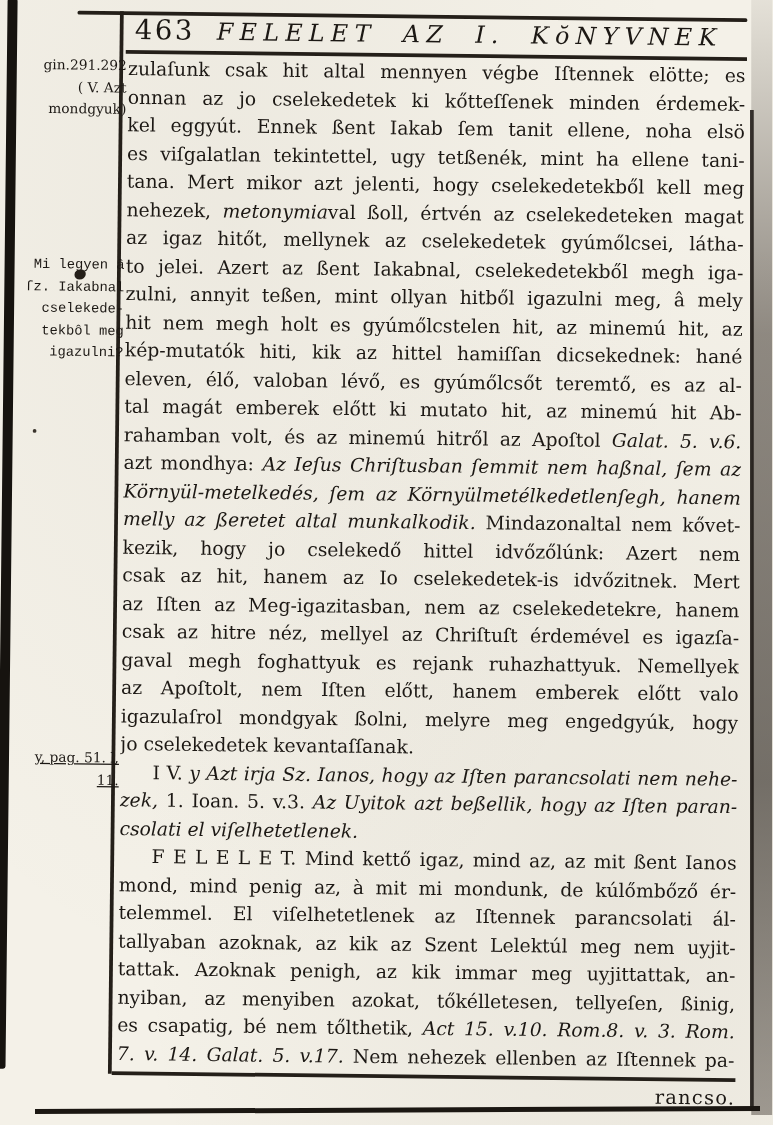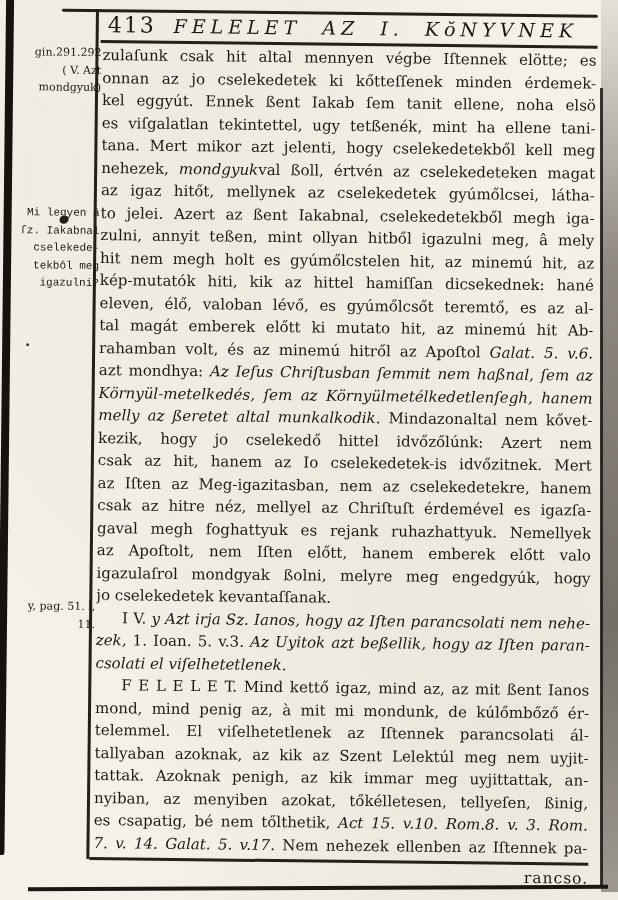--- a/index.html
+++ b/index.html
@@ -24,21 +24,21 @@
 
   
   .header-row{position:absolute;left:108px;top:12px;width:488px;display:flex;align-items:baseline;}
   .page-number{font-size:22px;letter-spacing:2px;}
   .running-title{flex:1;text-align:center;font-style:italic;font-size:19px;letter-spacing:5px;word-spacing:10px;white-space:nowrap;}
 
   
   .margin-note{position:absolute;left:20px;width:82px;font-size:11px;line-height:17.5px;white-space:pre-line;text-align:right;}
   .mn1{top:44px;}
   .mn2{top:205px;font-family:Liberation Mono, monospace;}
-  .mn3{top:598px;}
+  .mn3{top:598px;text-decoration:underline;}
 
   
   .body-text{position:absolute;left:103px;top:44px;width:494px;font-size:15px;line-height:22.5px;}
   .body-text .line{height:22.5px;overflow:hidden;text-align:justify;text-align-last:justify;white-space:normal;}
   .body-text .line.end{text-align-last:left;}
   .body-text .line.indent{padding-left:26px;}
   .it{font-style:italic;}
 
   .catchword{position:absolute;left:430px;top:864px;width:168px;text-align:right;font-size:15.5px;letter-spacing:1px;}
   .speck1{position:absolute;left:30px;top:344px;width:3px;height:3px;background:#3a342c;border-radius:50%;}
@@ -53,42 +53,42 @@
   <div class="outer-bottom-rule"></div>
 
   <div class="page-rot">
     <div class="left-bar"></div>
     <div class="top-rule"></div>
     <div class="vert-rule"></div>
     <div class="header-rule"></div>
     <div class="bottom-col-rule"></div>
 
     <div class="header-row">
-      <span class="page-number">413</span>
+      <span class="page-number">463</span>
       <span class="running-title">FELELET AZ I. KŏNYVNEK</span>
     </div>
 
     <div class="margin-note mn1">gin.291.292
 ( V. Azt
 mondgyuk)</div>
     <div class="margin-note mn2">Mi legyen â
 ſz. Iakabnal
 cselekede-
 tekbôl meg
 igazulni?</div>
     <div class="margin-note mn3">y, pag. 51. l,
 11.</div>
 
     <div class="body-text">
         <div class="line"><span>zulaſunk csak hit altal mennyen végbe Iſtennek elötte; es</span></div>
         <div class="line"><span>onnan az jo cselekedetek ki kőtteſſenek minden érdemek-</span></div>
         <div class="line"><span>kel eggyút. Ennek ßent Iakab ſem tanit ellene, noha elsö</span></div>
         <div class="line"><span>es viſgalatlan tekintettel, ugy tetßenék, mint ha ellene tani-</span></div>
         <div class="line"><span>tana. Mert mikor azt jelenti, hogy cselekedetekből kell meg</span></div>
-        <div class="line"><span>nehezek, </span><span class="it">mondgyuk</span><span>val ßoll, értvén az cselekedeteken magat</span></div>
+        <div class="line"><span>nehezek, </span><span class="it">metonymia</span><span>val ßoll, értvén az cselekedeteken magat</span></div>
         <div class="line"><span>az igaz hitőt, mellynek az cselekedetek gyúmőlcsei, látha-</span></div>
         <div class="line"><span>to jelei. Azert az ßent Iakabnal, cselekedetekből megh iga-</span></div>
         <div class="line"><span>zulni, annyit teßen, mint ollyan hitből igazulni meg, â mely</span></div>
         <div class="line"><span>hit nem megh holt es gyúmőlcstelen hit, az minemú hit, az</span></div>
         <div class="line"><span>kép-mutatók hiti, kik az hittel hamiſſan dicsekednek: hané</span></div>
         <div class="line"><span>eleven, élő, valoban lévő, es gyúmőlcsőt teremtő, es az al-</span></div>
         <div class="line"><span>tal magát emberek előtt ki mutato hit, az minemú hit Ab-</span></div>
         <div class="line"><span>rahamban volt, és az minemú hitről az Apoſtol </span><span class="it">Galat. 5. v.6.</span></div>
         <div class="line"><span>azt mondhya: </span><span class="it">Az Ieſus Chriſtusban ſemmit nem haßnal, ſem az</span></div>
         <div class="line"><span class="it">Környül-metelkedés, ſem az Környülmetélkedetlenſegh, hanem az hit</span></div>

